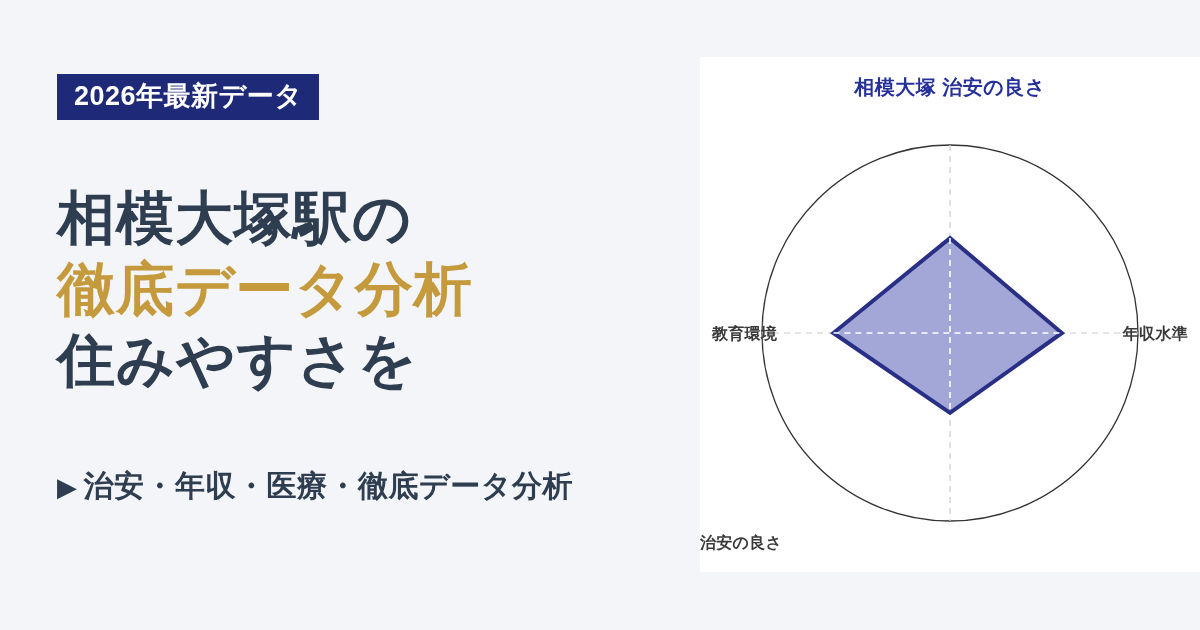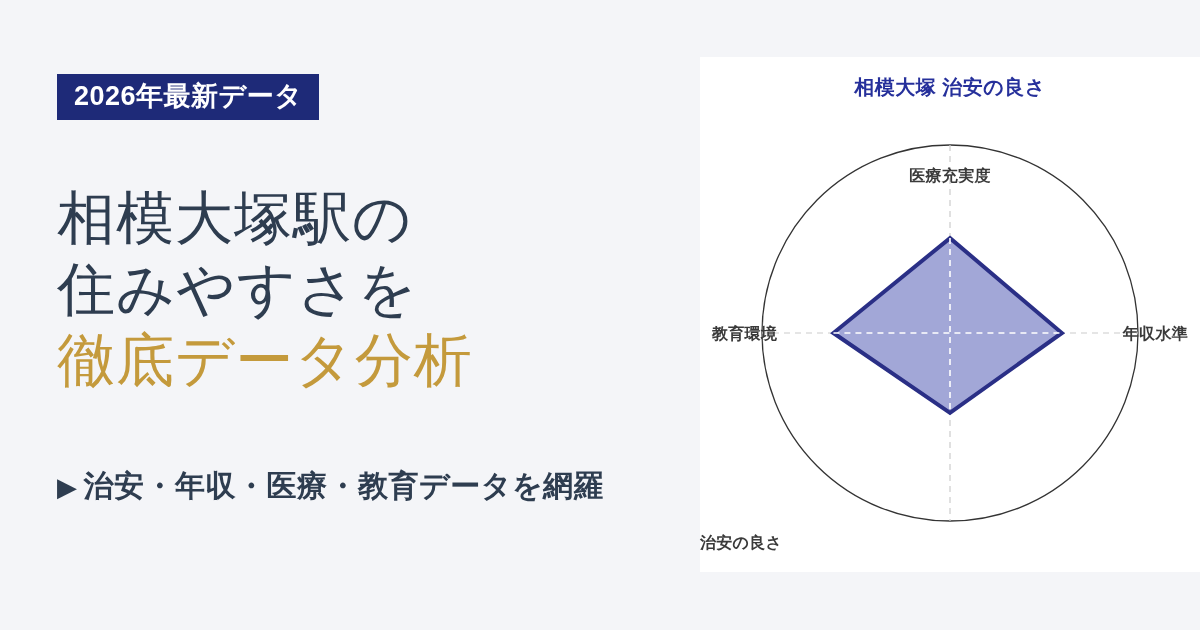--- a/index.html
+++ b/index.html
@@ -45,21 +45,21 @@
   }
 
   .headline {
     position: absolute;
     left: 0;
     top: 183px;
     width: 640px;
   }
   .headline-line {
     font-size: 58px;
-    font-weight: normal;
+    font-weight: bold;
     line-height: 1.22;
     letter-spacing: 1px;
     color: #2e3d50;
     white-space: nowrap;
   }
   .headline-line.accent {
     color: #c49a3c;
   }
 
   .subline {
@@ -125,27 +125,27 @@
 <body>
 
 <div id="ogp-card">
 
   <div class="left-col">
 
     <div class="badge">2026年最新データ</div>
 
     <div class="headline">
       <div class="headline-line">相模大塚駅の</div>
+      <div class="headline-line accent">徹底データ分析</div>
       <div class="headline-line">住みやすさを</div>
-      <div class="headline-line accent">徹底データ分析</div>
     </div>
 
     <div class="subline">
       <span class="tri">▶</span>
-      <span>治安・年収・医療・教育データを網羅</span>
+      <span>治安・年収・医療・徹底データ分析</span>
     </div>
   </div>
 
   <div class="chart-panel">
 
     <div class="chart-title">相模大塚 治安の良さ</div>
 
     <svg class="radar-svg" viewBox="0 0 500 515">
 
       <circle cx="250" cy="276" r="188" fill="none" stroke="#333333" stroke-width="1.3"></circle>
@@ -153,19 +153,18 @@
       <line x1="250" y1="88" x2="250" y2="464" stroke="#cccccc" stroke-width="1.2" stroke-dasharray="6 5"></line>
 
       <line x1="62" y1="276" x2="438" y2="276" stroke="#cccccc" stroke-width="1.2" stroke-dasharray="6 5"></line>
 
       <polygon id="radar-polygon" points="250.0,181.1 361.9,276.0 250.0,355.9 133.4,276.0" fill="#9aa0d4" fill-opacity="0.92" stroke="#2a2f86" stroke-width="4" stroke-linejoin="miter"></polygon>
 
       <line x1="250" y1="181.06" x2="250" y2="355.9" stroke="#ffffff" stroke-width="1.6" stroke-dasharray="6 5"></line>
       <line x1="133.44" y1="276" x2="361.86" y2="276" stroke="#ffffff" stroke-width="1.6" stroke-dasharray="6 5"></line>
     </svg>
 
-    <div class="axis-label top">医療充実度</div>
     <div class="axis-label right">年収水準</div>
     <div class="axis-label bottom">治安の良さ</div>
     <div class="axis-label left">教育環境</div>
   </div>
 
 </div>
 
 </body></html>

